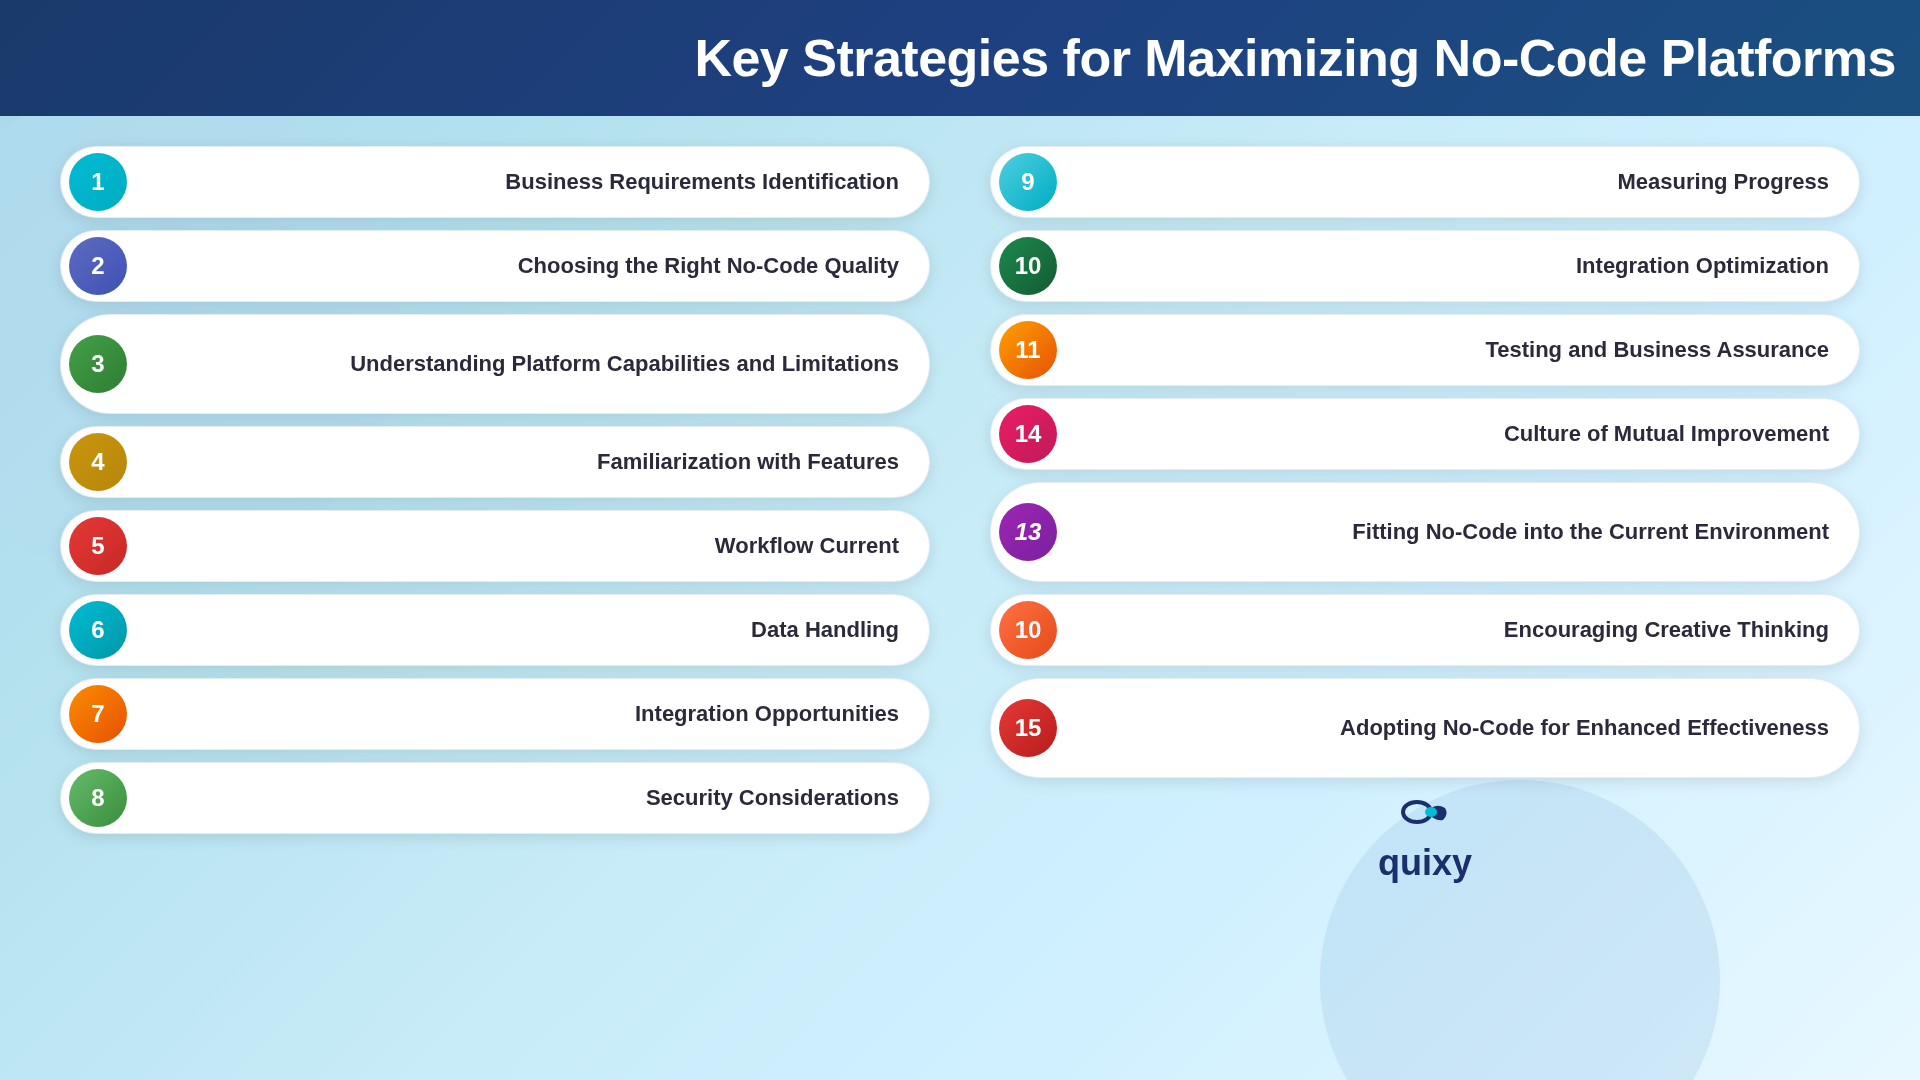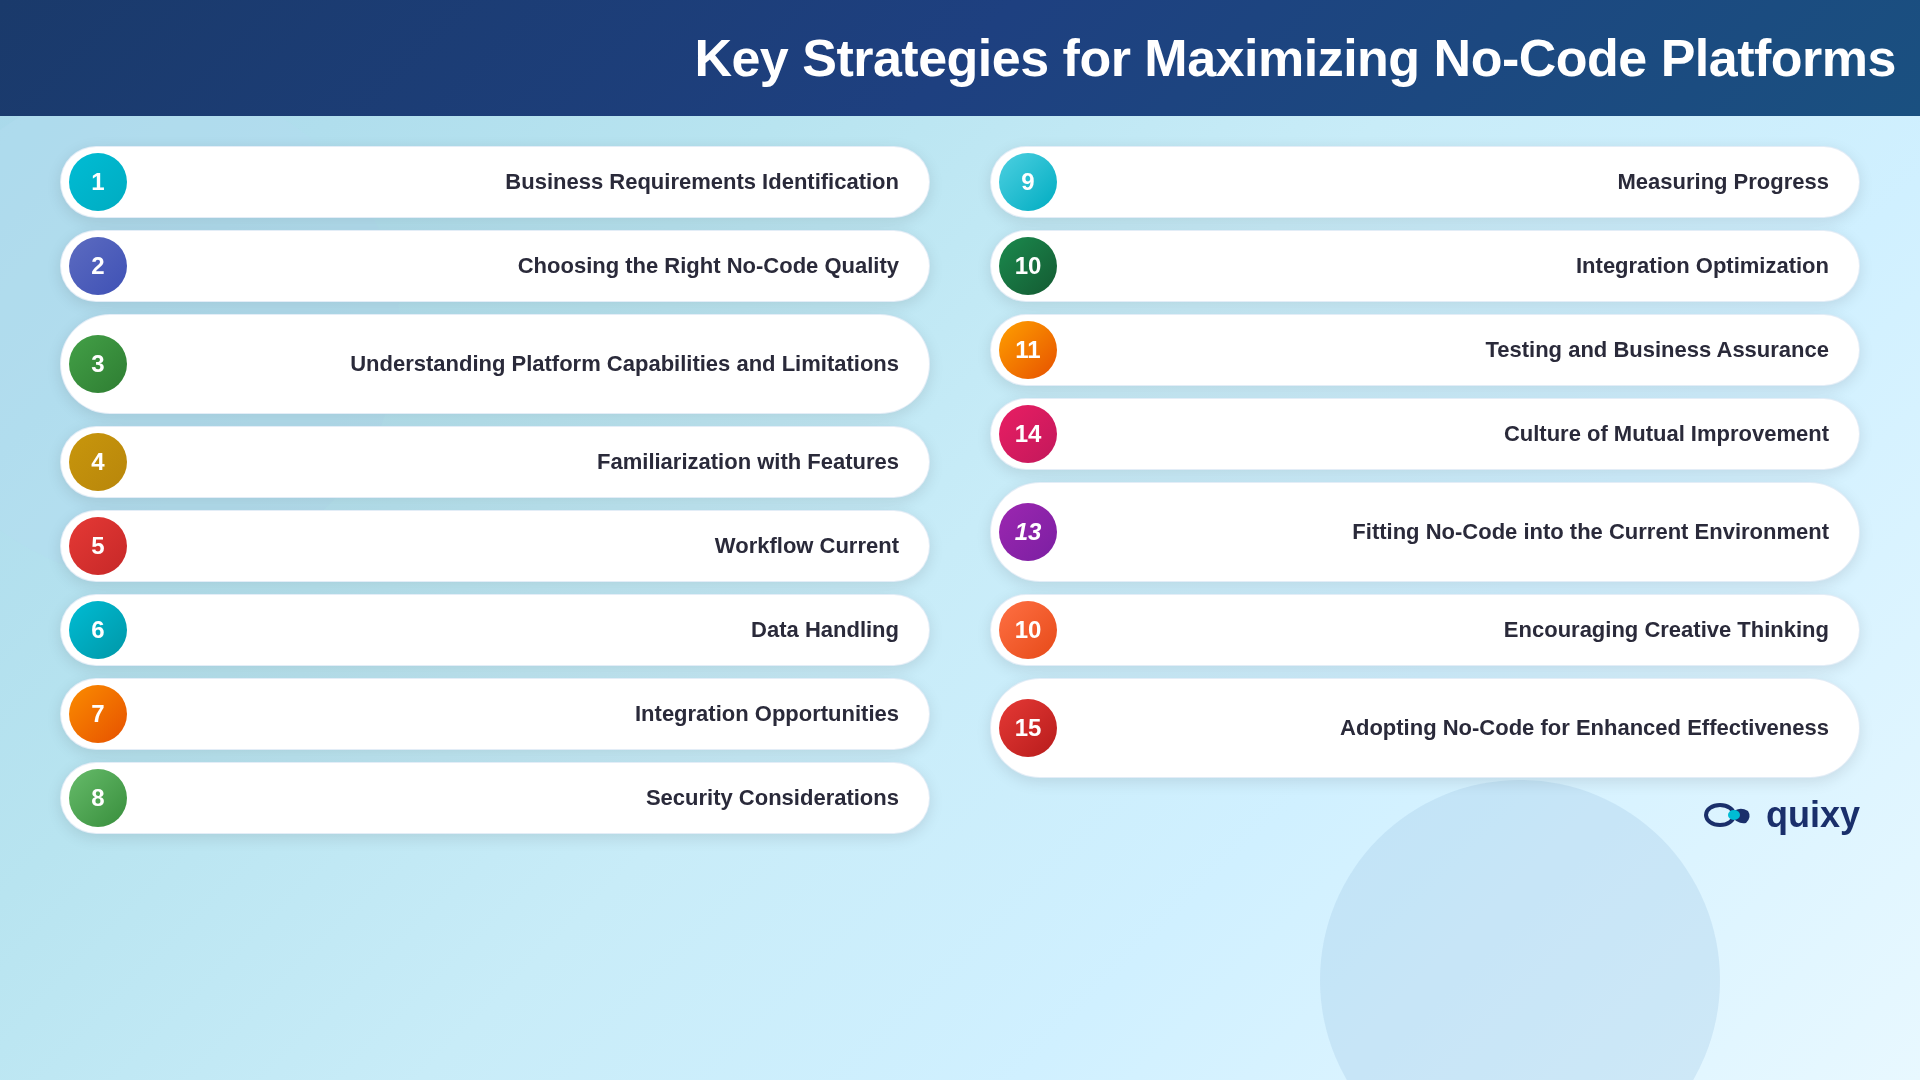--- a/index.html
+++ b/index.html
@@ -125,20 +125,21 @@
     .badge-purple { background: linear-gradient(135deg, #9c27b0, #7b1fa2); font-style: italic; }
     .badge-deeporange { background: linear-gradient(135deg, #ff7043, #e64a19); }
     .badge-crimson { background: linear-gradient(135deg, #e53935, #b71c1c); }
 
     .logo-area {
       display: flex;
       align-items: center;
       justify-content: flex-end;
       gap: 12px;
       margin-top: 4px;
+      flex-direction: column;
     }
 
     .logo-icon {
       width: 52px;
       height: 36px;
     }
 
     .logo-text {
       font-size: 36px;
       font-weight: 800;

